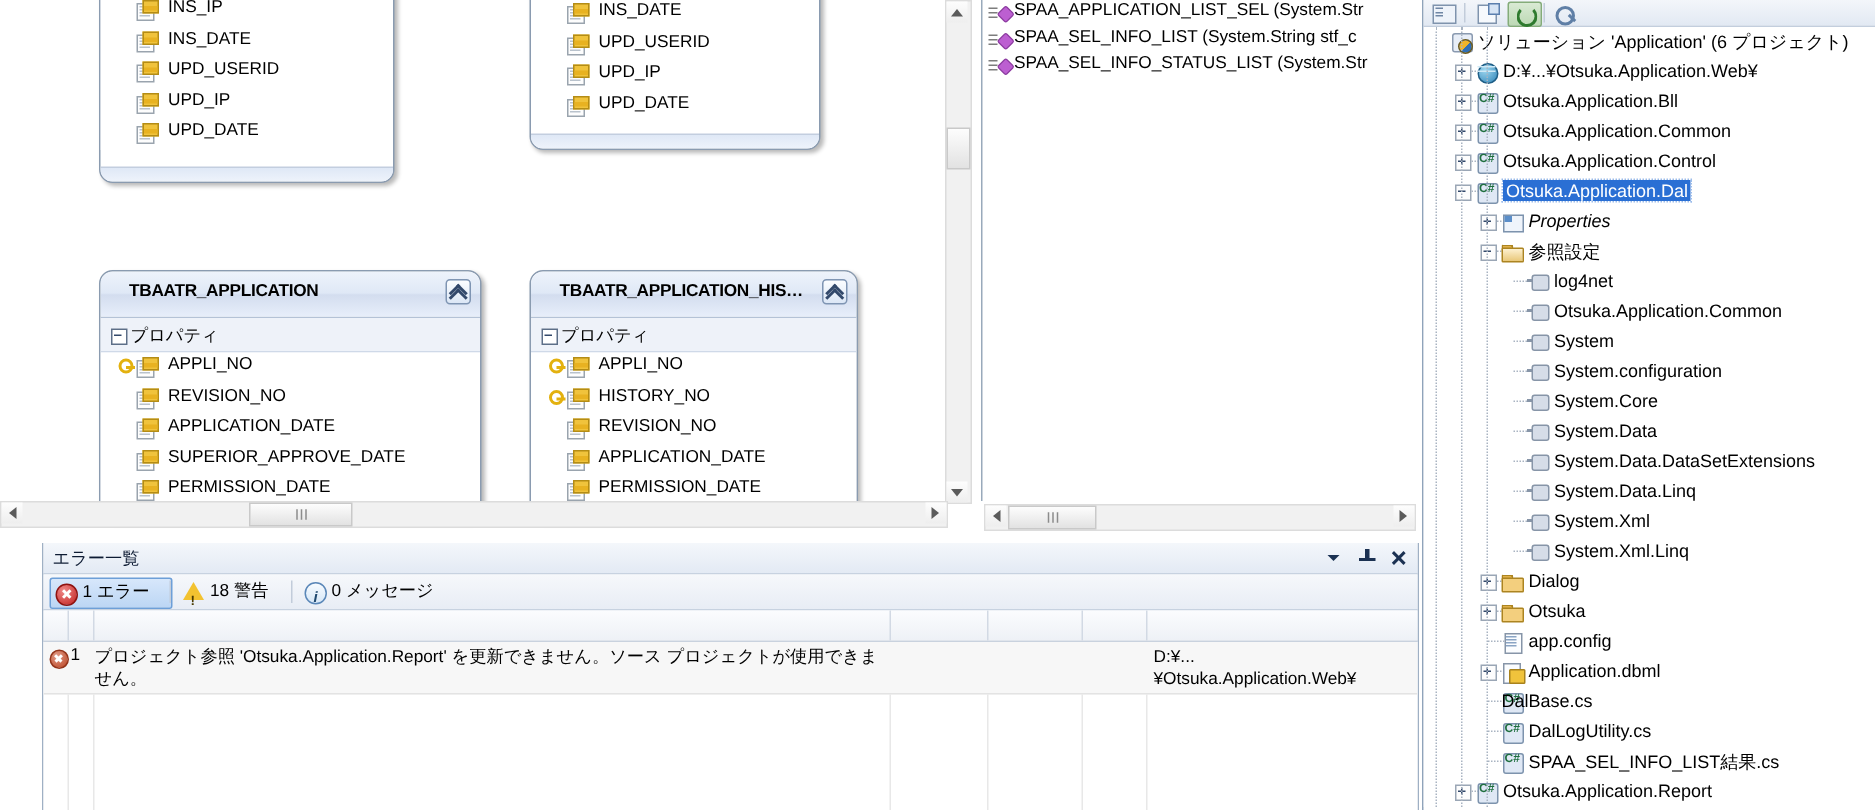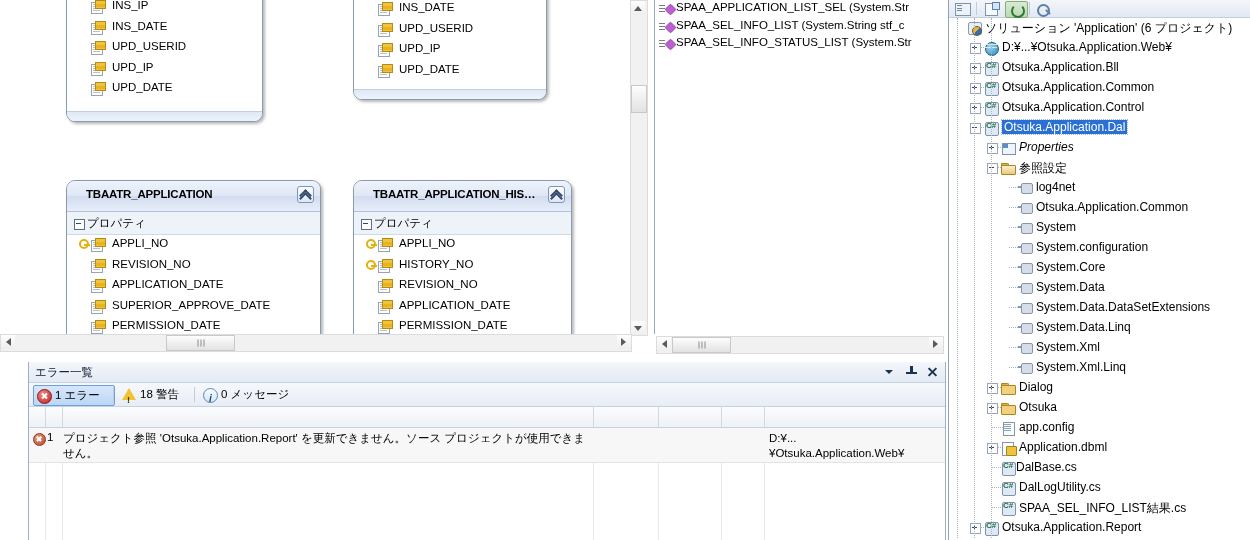--- a/index.html
+++ b/index.html
@@ -633,21 +633,21 @@
         </div>
         <div class="tn">
           <span class="dots" style="left: 43px; width: 11px;"></span>
           <span class="exp plus" style="left: 38px;"></span>
           <span class="i-dbml" style="left: 52px;"></span>
           <span class="tlbl" style="left: 70px;">Application.dbml</span>
         </div>
         <div class="tn">
           <span class="dots" style="left: 43px; width: 11px;"></span>
           <span class="i-cs" style="left: 52px;"></span>
-          <span class="tlbl" style="left: 67px;">DalBase.cs</span>
+          <span class="tlbl" style="left: 52px;">DalBase.cs</span>
         </div>
         <div class="tn">
           <span class="dots" style="left: 43px; width: 11px;"></span>
           <span class="i-cs" style="left: 52px;"></span>
           <span class="tlbl" style="left: 70px;">DalLogUtility.cs</span>
         </div>
         <div class="tn">
           <span class="dots" style="left: 43px; width: 11px;"></span>
           <span class="i-cs" style="left: 52px;"></span>
           <span class="tlbl" style="left: 70px;">SPAA_SEL_INFO_LIST結果.cs</span>

